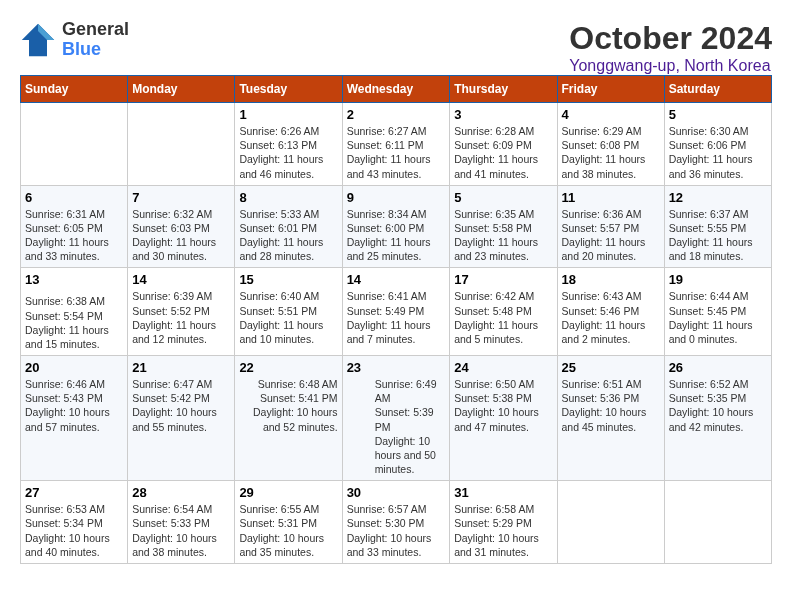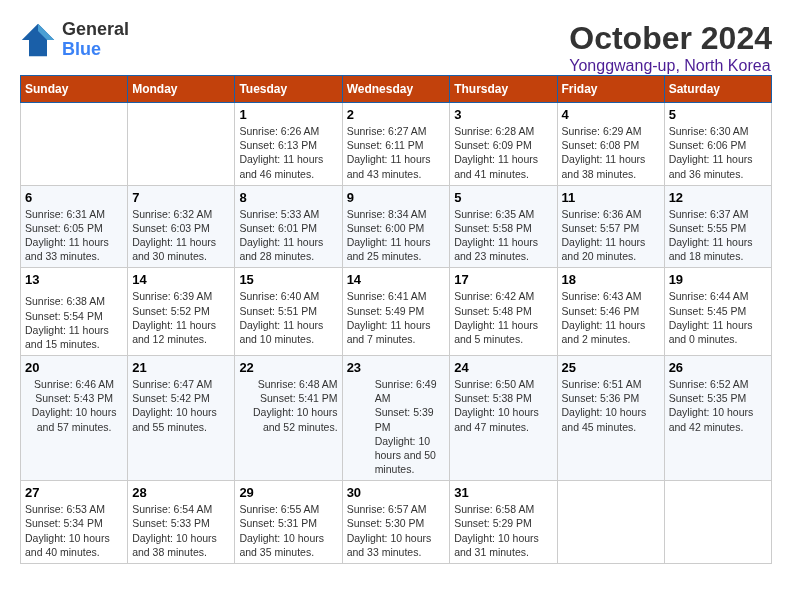--- a/index.html
+++ b/index.html
@@ -230,21 +230,21 @@
         <td>
           <span class="day-num">19</span>
           <div class="day-info" style="white-space: pre-line;">Sunrise: 6:44 AM
 Sunset: 5:45 PM
 Daylight: 11 hours and 0 minutes.</div>
         </td>
       </tr>
       <tr>
         <td>
           <span class="day-num">20</span>
-          <div class="day-info" style="white-space: pre-line; text-align: center;">Sunrise: 6:46 AM
+          <div class="day-info" style="white-space: pre-line;">Sunrise: 6:46 AM
 Sunset: 5:43 PM
 Daylight: 10 hours and 57 minutes.</div>
         </td>
         <td>
           <span class="day-num">21</span>
           <div class="day-info" style="white-space: pre-line;">Sunrise: 6:47 AM
 Sunset: 5:42 PM
 Daylight: 10 hours and 55 minutes.</div>
         </td>
         <td>

